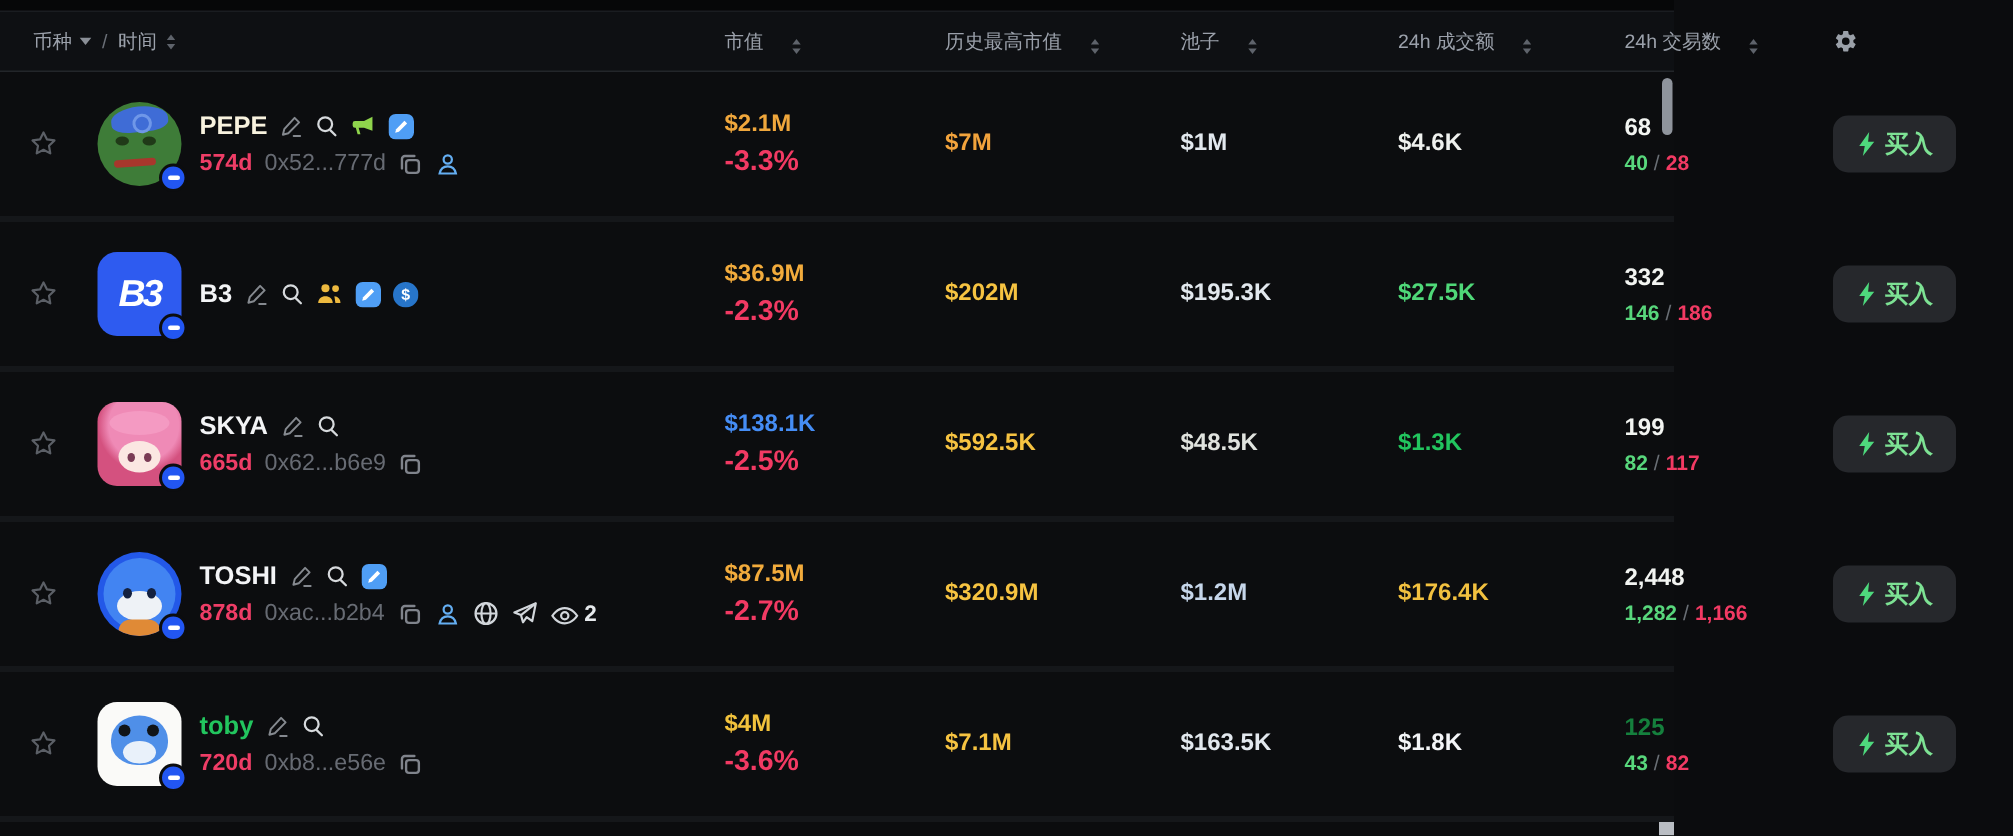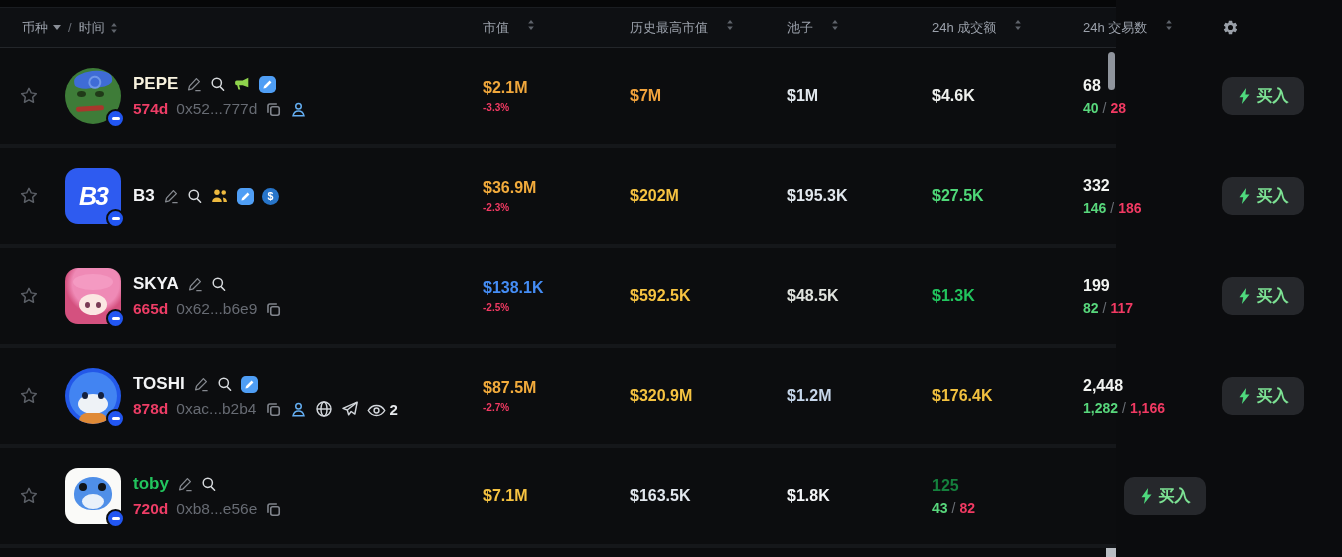--- a/index.html
+++ b/index.html
@@ -6,21 +6,21 @@
   html,body { width:1342px; height:557px; overflow:hidden; background:#0b0c0e;
     font-family:"Liberation Sans","DejaVu Sans",sans-serif; }
   .app { position:relative; width:1116px; height:557px; background:#0b0c0e; }
   .top-strip { height:8px; background:#060708; border-bottom:1px solid #1a1d21; }
 
   
   .grid { display:grid; grid-template-columns:58px 72px 345px 147px 157px 145px 151px 147px 1fr; align-items:center; }
 
   .header { height:40px; background:#0e1013; border-bottom:1px solid #23262a; color:#9ba1ab; font-size:13px; }
   .h-token { grid-column:1 / span 3; padding-left:22px; display:flex; align-items:center; gap:5px; }
-  .h-cell { display:flex; align-items:flex-start; gap:18px; padding-left:8px; cursor:pointer; }
+  .h-cell { display:flex; align-items:flex-end; gap:18px; padding-left:8px; cursor:pointer; }
   .h-sep { color:#6a6f77; padding:0 2px; }
   .h-gear { display:flex; justify-content:flex-end; padding-right:21px; }
 
   .rows { background:#0b0c0e; }
   .row { height:100px; background:#0c0d0f; border-bottom:4px solid #15171a; cursor:pointer; }
 
   .cell-star { display:flex; justify-content:center; }
   .star-btn { display:flex; cursor:pointer; }
 
   
@@ -66,21 +66,21 @@
   .token-name { font-size:17px; font-weight:700; }
   .meta-line { display:flex; align-items:flex-end; gap:8px; }
   .token-age { font-size:15.5px; font-weight:700; color:#ee3d66; }
   .token-addr { font-size:15.5px; color:#676b73; }
   .ic { display:inline-flex; align-items:center; cursor:pointer; }
   .eye-count { font-size:15px; font-weight:600; color:#e6e9ec; margin-left:-4px; }
 
   
   .cell-num { padding-left:8px; display:flex; flex-direction:column; gap:5px;justify-content:center; }
   .num-main { font-size:16px; font-weight:600; }
-  .num-sub { font-size:10px; font-weight:600; color:#f23a63; }
+  .num-sub { font-size:19px; font-weight:600; color:#f23a63; }
   .cell-single { padding-left:8px; font-size:16px; font-weight:600; }
   .tx-line { font-size:14px; font-weight:600; display:flex; gap:4px; }
   .tx-buys { color:#58d77c; } .tx-sep { color:#6a6f75; font-weight:400; } .tx-sells { color:#f23a63; }
 
   .cell-buy { display:flex; justify-content:flex-end; padding-right:16px; }
   .buy-btn { width:82px; height:38px; border:none; border-radius:10px; background:#26282c; color:#7de294;
     font-size:16px; font-weight:700; display:flex; align-items:center; justify-content:center; gap:6px; cursor:pointer;
     font-family:inherit; }
 
   
@@ -559,20 +559,24 @@
             <span class="token-age">720d</span>
             <span class="token-addr">0xb8...e56e</span>
             <span class="ic">
               <svg width="17" height="17" viewBox="0 0 16 16" fill="none" stroke="#80848c" stroke-width="1.5" stroke-linecap="round" stroke-linejoin="round">
                 <rect x="5.4" y="5.4" width="8" height="8" rx="1.8"></rect>
                 <path d="M10.6 2.8H4.7A1.9 1.9 0 0 0 2.8 4.7v5.9"></path>
               </svg>
             </span>
           </div>
         </div>
+        <div class="cell-num">
+          <span class="num-main" style="color: rgb(242, 194, 60);">$4M</span>
+          <span class="num-sub">-3.6%</span>
+        </div>
         <div class="cell-single"><span style="color: rgb(246, 195, 65);">$7.1M</span></div>
         <div class="cell-single"><span style="color: rgb(226, 232, 238);">$163.5K</span></div>
         <div class="cell-single"><span style="color: rgb(243, 245, 247);">$1.8K</span></div>
         <div class="cell-num">
           <span class="num-main" style="color: #15803d;">125</span>
           <div class="tx-line">
             <span class="tx-buys">43</span>
             <span class="tx-sep">/</span>
             <span class="tx-sells">82</span>
           </div>

